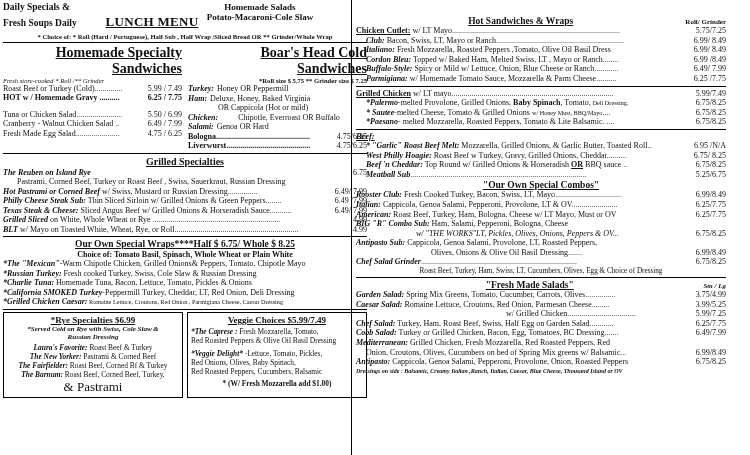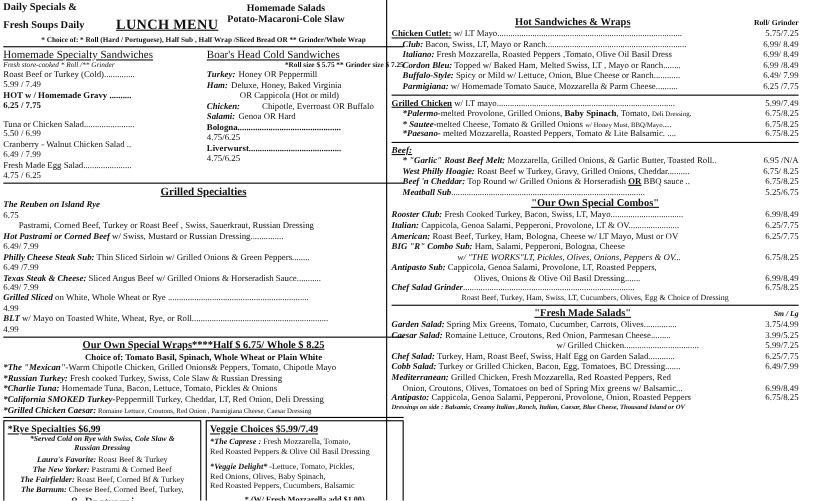--- a/index.html
+++ b/index.html
@@ -13,42 +13,42 @@
   .page{position:relative;width:750px;height:455px;}
   .left{position:absolute;left:0;top:0;width:370px;height:455px;padding:2px 3px;box-sizing:border-box;}
   .right{position:absolute;left:351px;top:0;width:379px;height:455px;padding:16px 4px;box-sizing:border-box;border-left:1.5px solid #000;}
   .hdrline{font-weight:bold;font-size:9.5px;}
   .ctr{text-align:center;}
   .bold{font-weight:bold;}
   .ital{font-style:italic;}
   .bi{font-weight:bold;font-style:italic;}
   .u{text-decoration:underline;text-align:center;}
   .sec-title{font-weight:bold;text-align:center;text-decoration:underline;font-size:10px;margin:2px 0 1px;}
-  .row{display:flex;justify-content:space-between;align-items:flex-start;font-size:8px;line-height:1.18;flex-direction:column;}
+  .row{display:flex;justify-content:space-between;align-items:center;font-size:8px;line-height:1.18;}
   .row .nm{flex:1 1 auto;padding-right:4px;}
   .row .pr{flex:0 0 auto;white-space:nowrap;}
   .line{font-size:8px;line-height:1.2;}
   .small{font-size:7px;}
   .tiny{font-size:6.2px;}
   .hr{border-top:1px solid #000;margin:2px 0;}
   .topbar{display:flex;}
   .topbar .lcol{width:150px;}
   .topbar .rcol{flex:1;text-align:center;}
   .twocol{display:flex;gap:6px;}
   .twocol>div{flex:1 1 0;min-width:0;}
-  .colhdr{font-weight:normal;text-decoration:underline;text-align:left;font-size:10px;}
+  .colhdr{font-weight:bold;text-decoration:underline;text-align:right;font-size:14px;}
   .lunch{font-size:13px;font-weight:bold;text-decoration:underline;letter-spacing:0.3px;}
   .title-sm{font-size:9px;font-weight:bold;}
   .nowrap{white-space:nowrap;}
   .rsec-title{font-weight:bold;text-align:center;text-decoration:underline;font-size:9.5px;}
   .rrow{display:flex;font-size:8px;line-height:1.2;}
   .rrow .nm{flex:1 1 auto;padding-right:3px;}
   .rrow .pr{flex:0 0 auto;white-space:nowrap;}
   .catline{font-weight:bold;font-style:italic;font-size:8.4px;text-decoration:underline;}
-  .boxhead{font-weight:bold;font-size:9px;text-decoration:underline;}
+  .boxhead{font-weight:bold;text-align:center;font-size:9px;text-decoration:underline;}
   .bottomrow{display:flex;gap:4px;margin-top:2px;}
   .bottomrow>div{flex:1 1 0;min-width:0;border:1px solid #000;padding:2px 3px;box-sizing:border-box;}
 </style>
 </head>
 <body>
 
 <div class="page">
 
   <div class="left">
 
@@ -173,21 +173,21 @@
     <div class="hr"></div>
 
     <div class="bottomrow">
       <div>
         <div class="boxhead">*Rye Specialties  $6.99</div>
         <div class="ctr bi" style="font-size:7px">*Served Cold on Rye with Swiss, Cole Slaw &amp;</div>
         <div class="ctr bi" style="font-size:7px">Russian Dressing</div>
         <div class="ctr" style="font-size:7.4px;margin-top:2px"><span class="bi">Laura's Favorite:</span><span> Roast Beef &amp; Turkey</span></div>
         <div class="ctr" style="font-size:7.4px"><span class="bi">The New Yorker:</span><span> Pastrami &amp; Corned Beef</span></div>
         <div class="ctr" style="font-size:7.4px"><span class="bi">The Fairfielder:</span><span> Roast Beef, Corned Bf &amp; Turkey</span></div>
-        <div class="ctr" style="font-size:7.4px"><span class="bi">The Barnum:</span><span> Cheese Beef, Corned Beef, Turkey,</span></div>
+        <div class="ctr" style="font-size:7.4px"><span class="bi">The Barnum:</span><span> Roast Beef, Corned Beef, Turkey,</span></div>
         <div class="ctr" style="font-size:13px"><span>&amp; Pastrami</span></div>
       </div>
       <div>
         <div class="boxhead">Veggie Choices  $5.99/7.49</div>
         <div style="font-size:7.4px;margin-top:2px"><span class="bi">*The Caprese :</span><span> Fresh Mozzarella, Tomato,</span></div>
         <div style="font-size:7.4px"><span>Red Roasted Peppers &amp; Olive Oil Basil Dressing</span></div>
         <div style="font-size:7.4px;margin-top:4px"><span class="bi">*Veggie Delight*</span><span> -Lettuce, Tomato, Pickles,</span></div>
         <div style="font-size:7.4px"><span>Red Onions, Olives,  Baby  Spinach,</span></div>
         <div style="font-size:7.4px"><span>Red Roasted Peppers, Cucumbers, Balsamic</span></div>
         <div class="ctr" style="font-size:7.4px;margin-top:3px"><span class="bold">* (W/ Fresh Mozzarella add $1.00)</span></div>
@@ -323,21 +323,21 @@
         <span class="pr">6.25/7.75</span>
       </div>
     <div class="rrow">
         <span class="nm"><span class="bi">Cobb Salad:</span><span> Turkey or Grilled Chicken, Bacon, Egg, Tomatoes, BC Dressing.......</span></span>
         <span class="pr">6.49/7.99</span>
       </div>
     <div class="rrow">
         <span class="nm"><span class="bi">Mediterranean:</span><span> Grilled Chicken, Fresh Mozzarella, Red Roasted Peppers, Red</span></span>
       </div>
     <div class="rrow" style="padding-left:10px">
-        <span class="nm">Onion, Croutons, Olives, Tomatoes on bed of Spring Mix greens w/ Balsamic...</span>
+        <span class="nm">Onion, Croutons, Olives, Cucumbers on bed of Spring Mix greens w/ Balsamic...</span>
         <span class="pr">6.99/8.49</span>
       </div>
     <div class="rrow">
         <span class="nm"><span class="bi">Antipasto:</span><span> Cappicola, Genoa Salami, Pepperoni, Provolone, Onion, Roasted Peppers</span></span>
         <span class="pr">6.75/8.25</span>
       </div>
     <div class="bi" style="font-size:6px;margin-top:1px">Dressings on side : Balsamic, Creamy Italian ,Ranch, Italian, Caesar, Blue Cheese, Thousand Island or OV</div>
 
   </div>
 </div>

